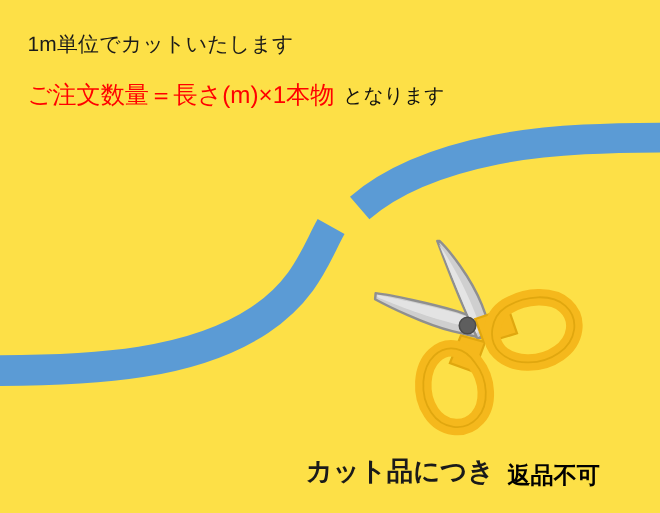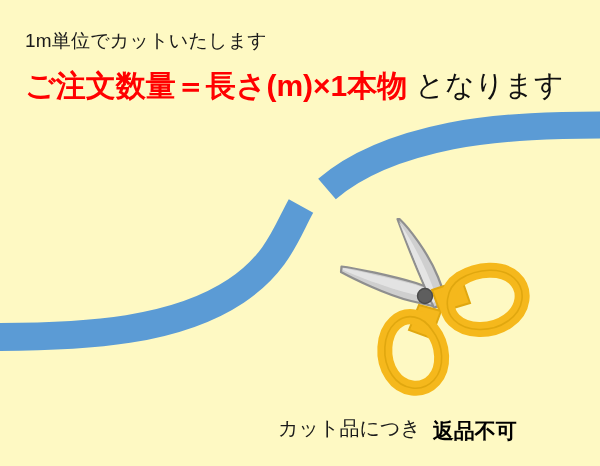--- a/index.html
+++ b/index.html
@@ -8,21 +8,21 @@
     padding: 0;
     background: #ffffff;
   }
   body {
     font-family: "Liberation Sans", "DejaVu Sans", sans-serif;
   }
   #canvas {
     position: relative;
     width: 600px;
     height: 466px;
-    background: #fef9c3;
+    background: #fde047;
     overflow: hidden;
     text-align: right;
   }
 
   
   .txt {
     position: absolute;
     white-space: nowrap;
     color: #000000;
     line-height: 1;
@@ -37,40 +37,40 @@
   }
 
   #line2 {
     left: 25px;
     top: 71px;
     font-size: 28px;
     letter-spacing: 0px;
   }
   #line2 .red {
     color: #ff0000;
-    font-weight: 700;
-    font-size: 30px;
+    font-weight: 400;
+    font-size: 22px;
   }
   #line2 .tail {
     color: #111111;
     font-weight: 400;
-    font-size: 29px;
+    font-size: 18px;
     padding-left: 8px;
     vertical-align: 1px;
   }
 
   #bottomline {
     left: 278px;
     top: 417px;
     font-size: 22px;
   }
   #bottomline .small {
     color: #1a1a1a;
-    font-weight: 400;
-    font-size: 20px;
+    font-weight: 700;
+    font-size: 24px;
   }
   #bottomline .big {
     color: #000000;
     font-weight: 700;
     font-size: 21px;
     padding-left: 12px;
     vertical-align: -3px;
   }
 
   

